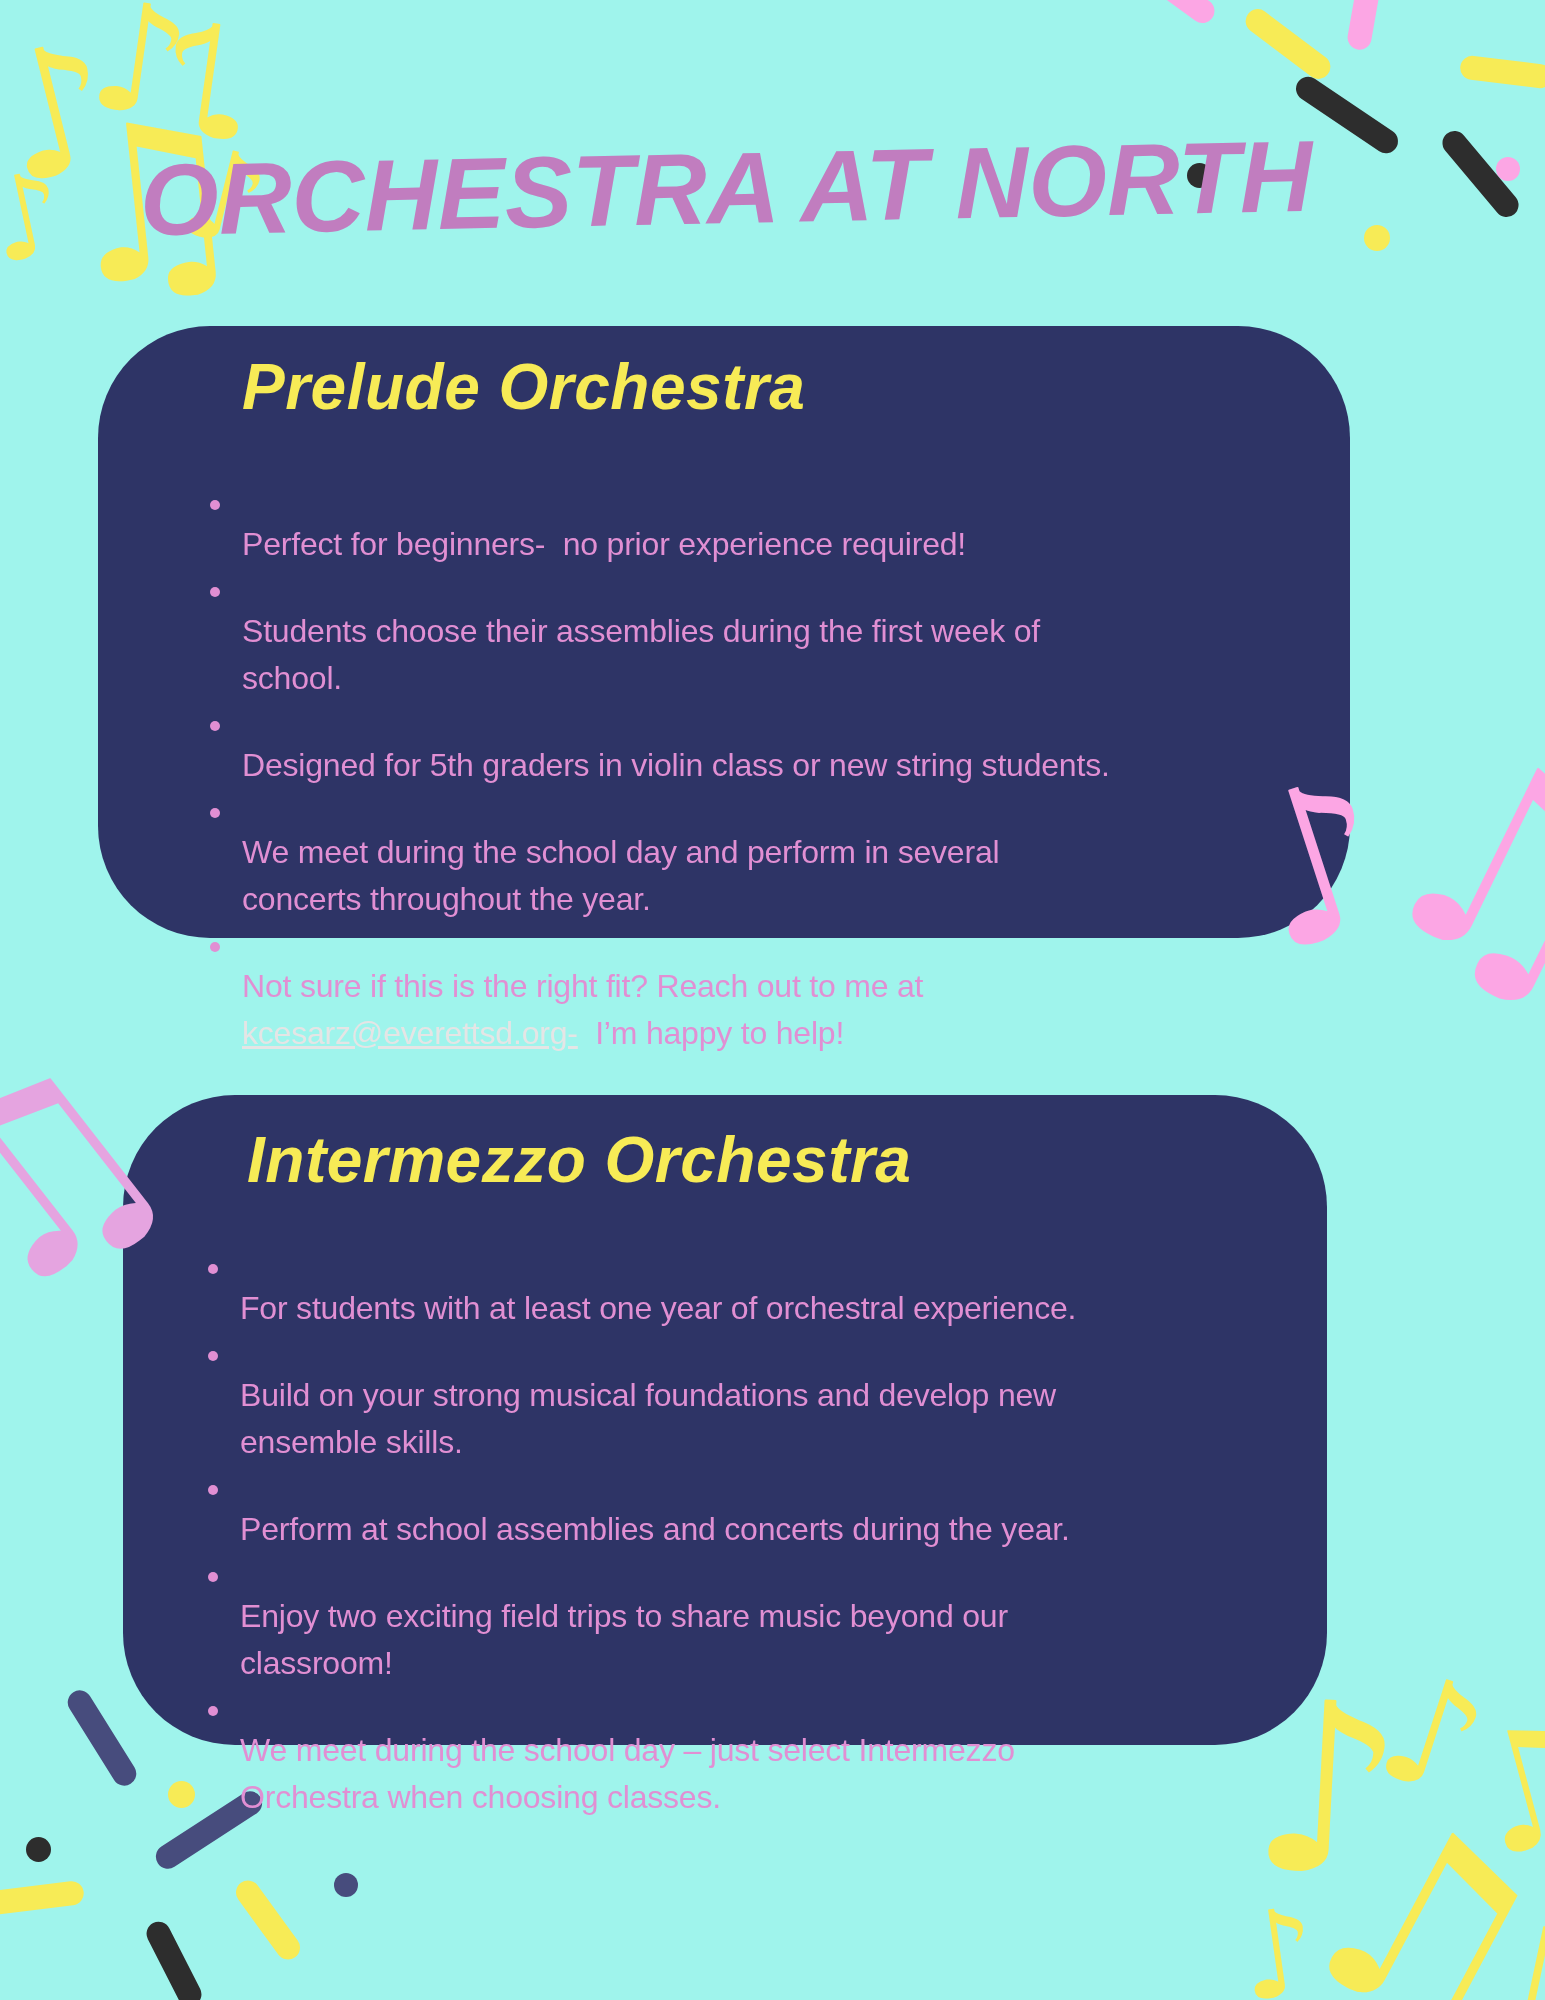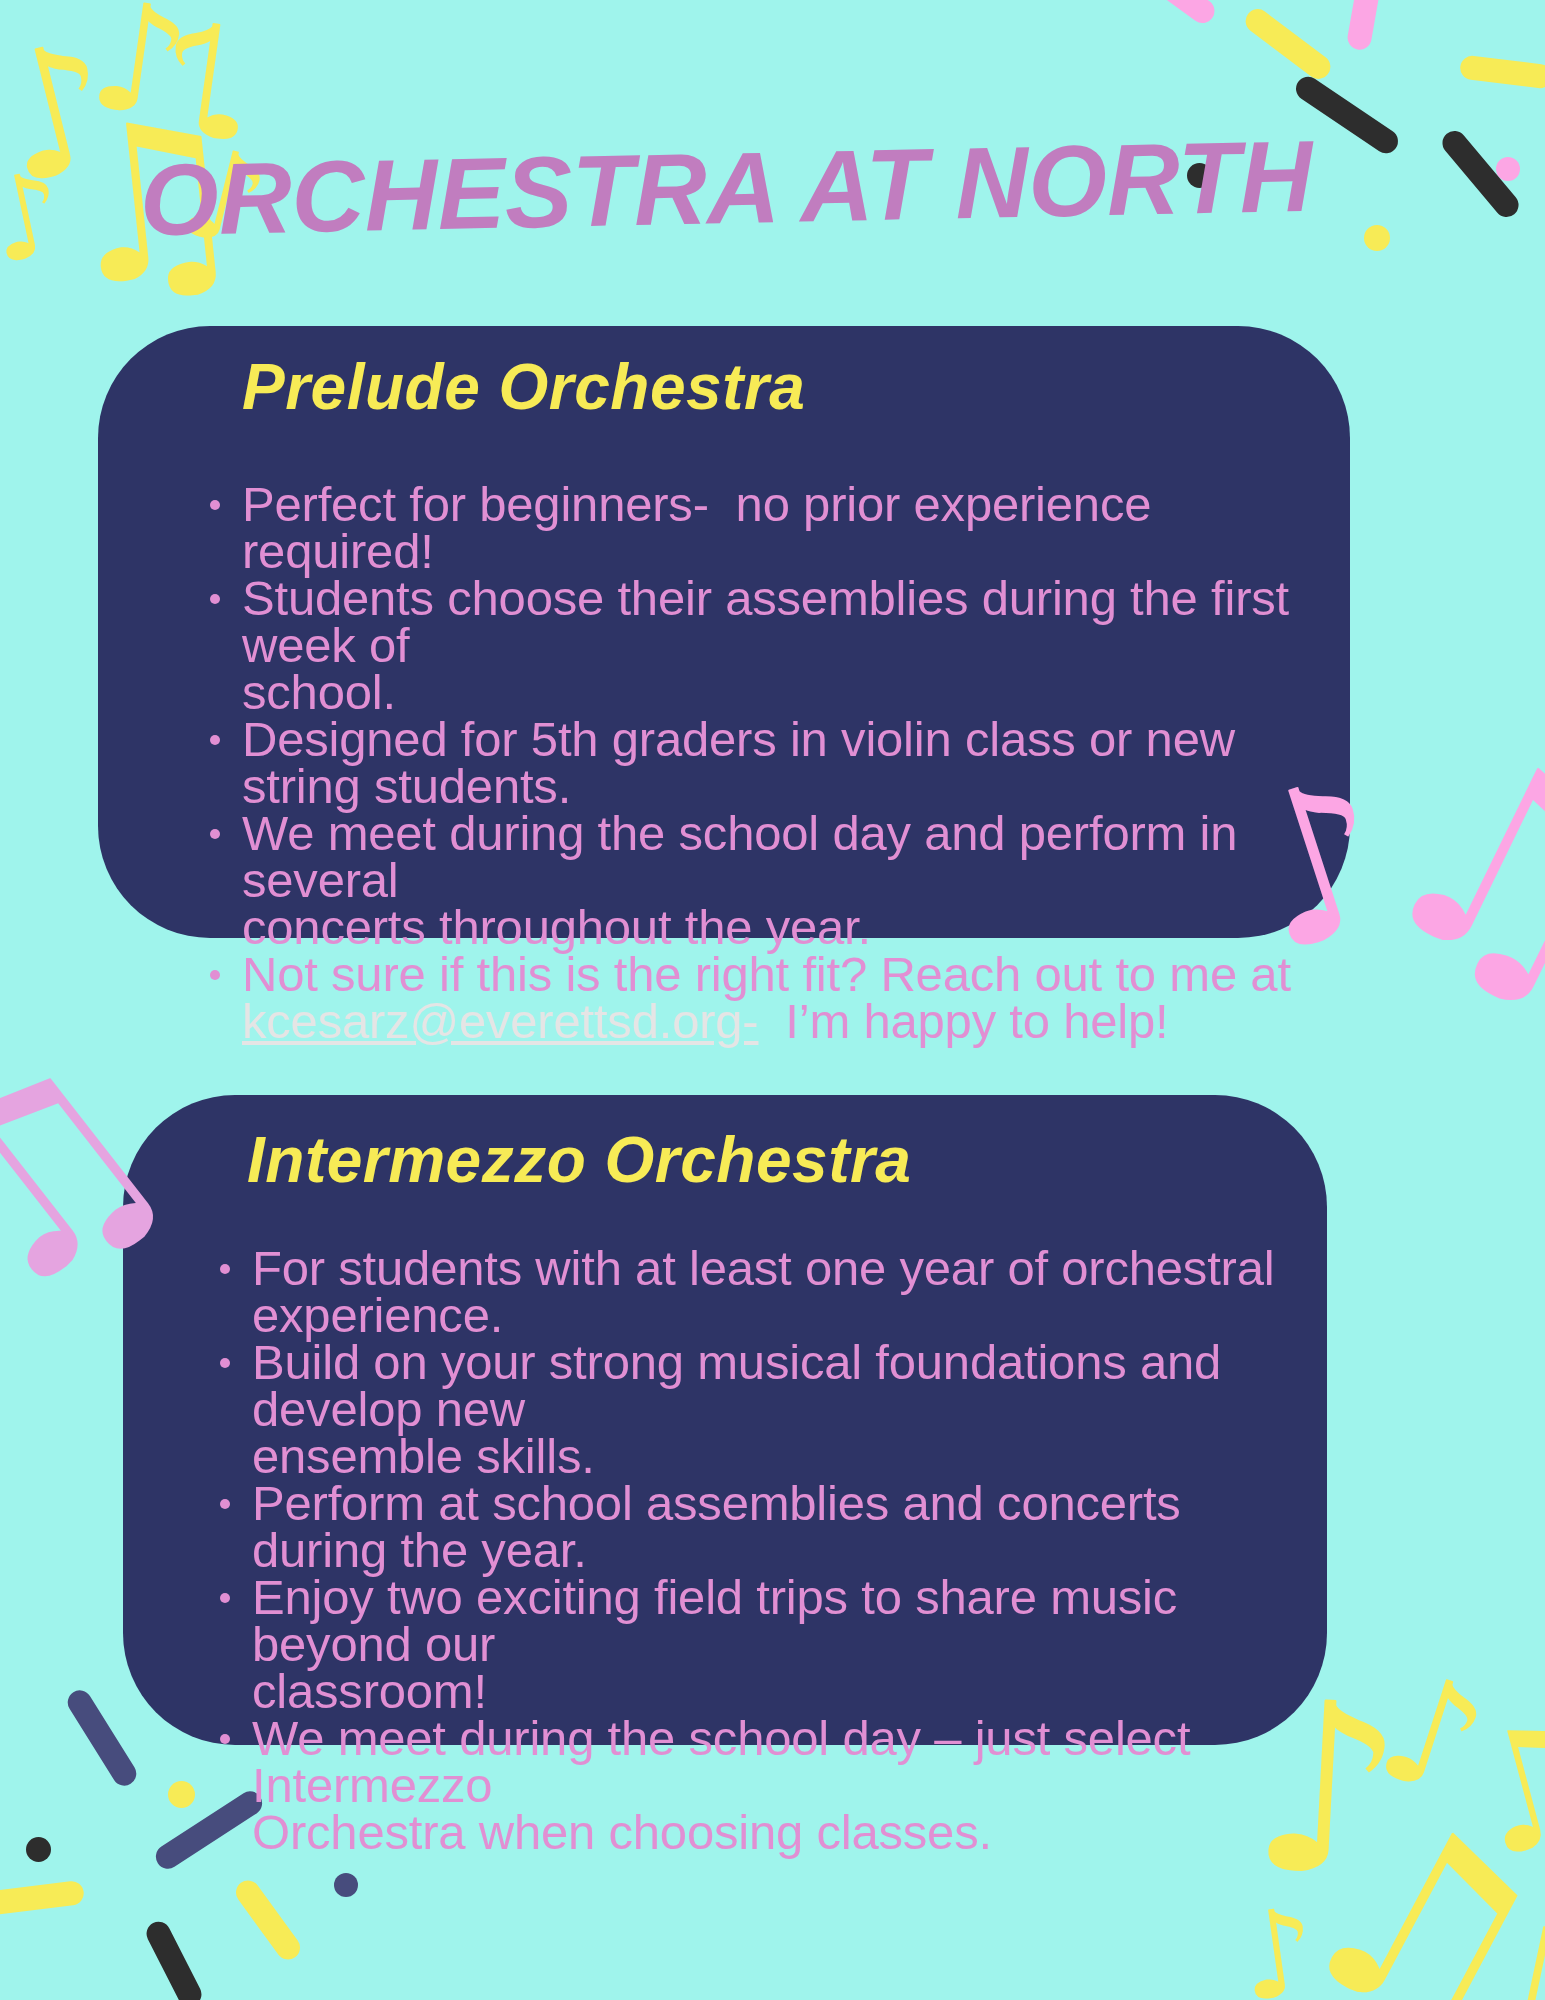--- a/index.html
+++ b/index.html
@@ -25,29 +25,29 @@
   .card1{left:98px;top:326px;width:1252px;height:612px;}
   .card2{left:123px;top:1095px;width:1204px;height:650px;}
   .card h2{
     position:absolute;margin:0;font-size:64px;font-weight:bold;font-style:italic;
     color:#F7EB56;letter-spacing:0.5px;line-height:1.1;white-space:nowrap;
   }
   .card1 h2{left:144px;top:26px;}
   .card2 h2{left:124px;top:30px;}
   .card ul{list-style:none;margin:0;padding:0;position:absolute;}
   .card1 ul{left:112px;top:155px;}
-  .card2 ul{left:97px;top:150px;}
+  .card2 ul{left:85px;top:150px;}
   .card li{display:flex;align-items:flex-start;}
   .dot{
     flex:0 0 auto;width:10px;height:10px;border-radius:50%;
     background:#E18FD3;margin:19px 22px 0 0;
   }
   .btext{
-    font-size:49px;line-height:47px;color:#E18FD3;
-    letter-spacing:-0.2px;white-space:pre-wrap;
+    font-size:32px;line-height:47px;color:#E18FD3;
+    letter-spacing:-0.2px;white-space:pre-wrap;margin-top:40px;
   }
   a.email{color:#e5e5e5;text-decoration:underline;cursor:pointer;}
 </style>
 </head>
 <body>
 
 <div class="poster">
   <div id="decor-back" class="decor-layer">
       <span class="deco note" style="left: 0px; top: 25px; transform: rotate(-14deg); font-size: 175px; color: rgb(247, 235, 86);">♪</span>
       <span class="deco note" style="left: 92px; top: -15px; transform: rotate(8deg); font-size: 150px; color: rgb(247, 235, 86);">♪</span>

